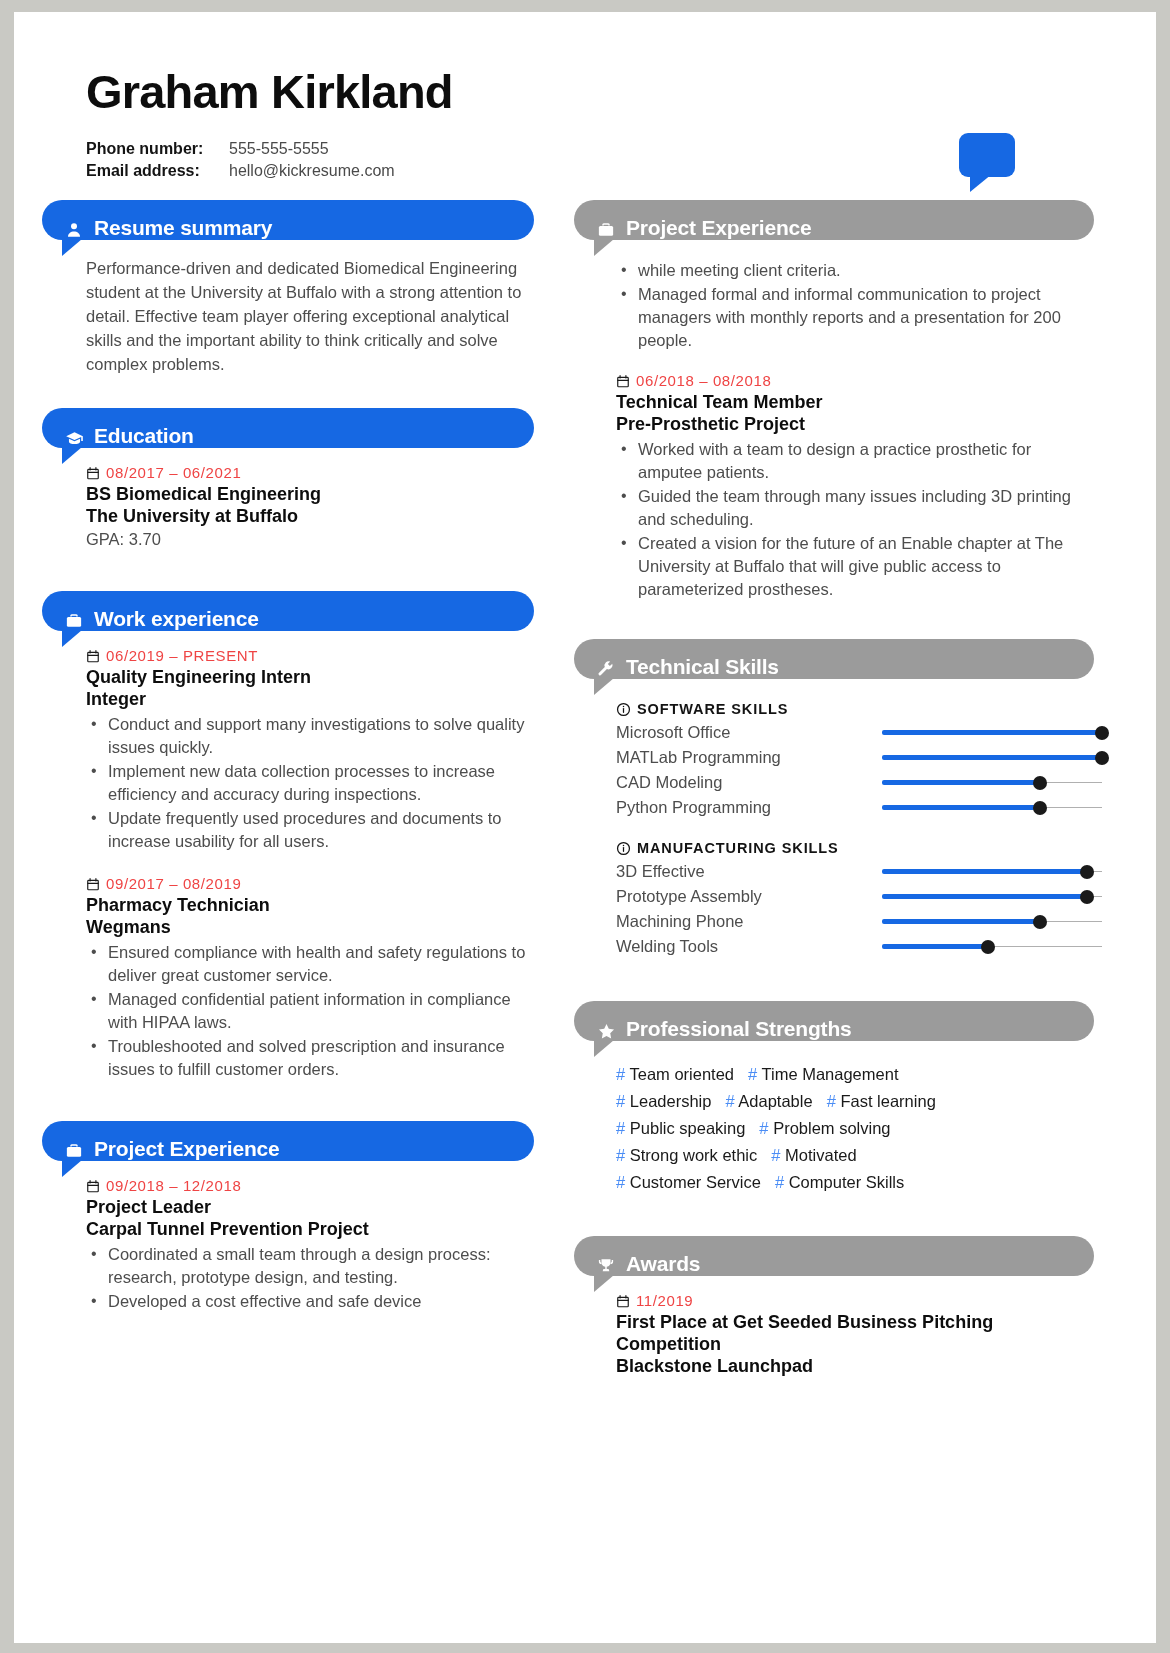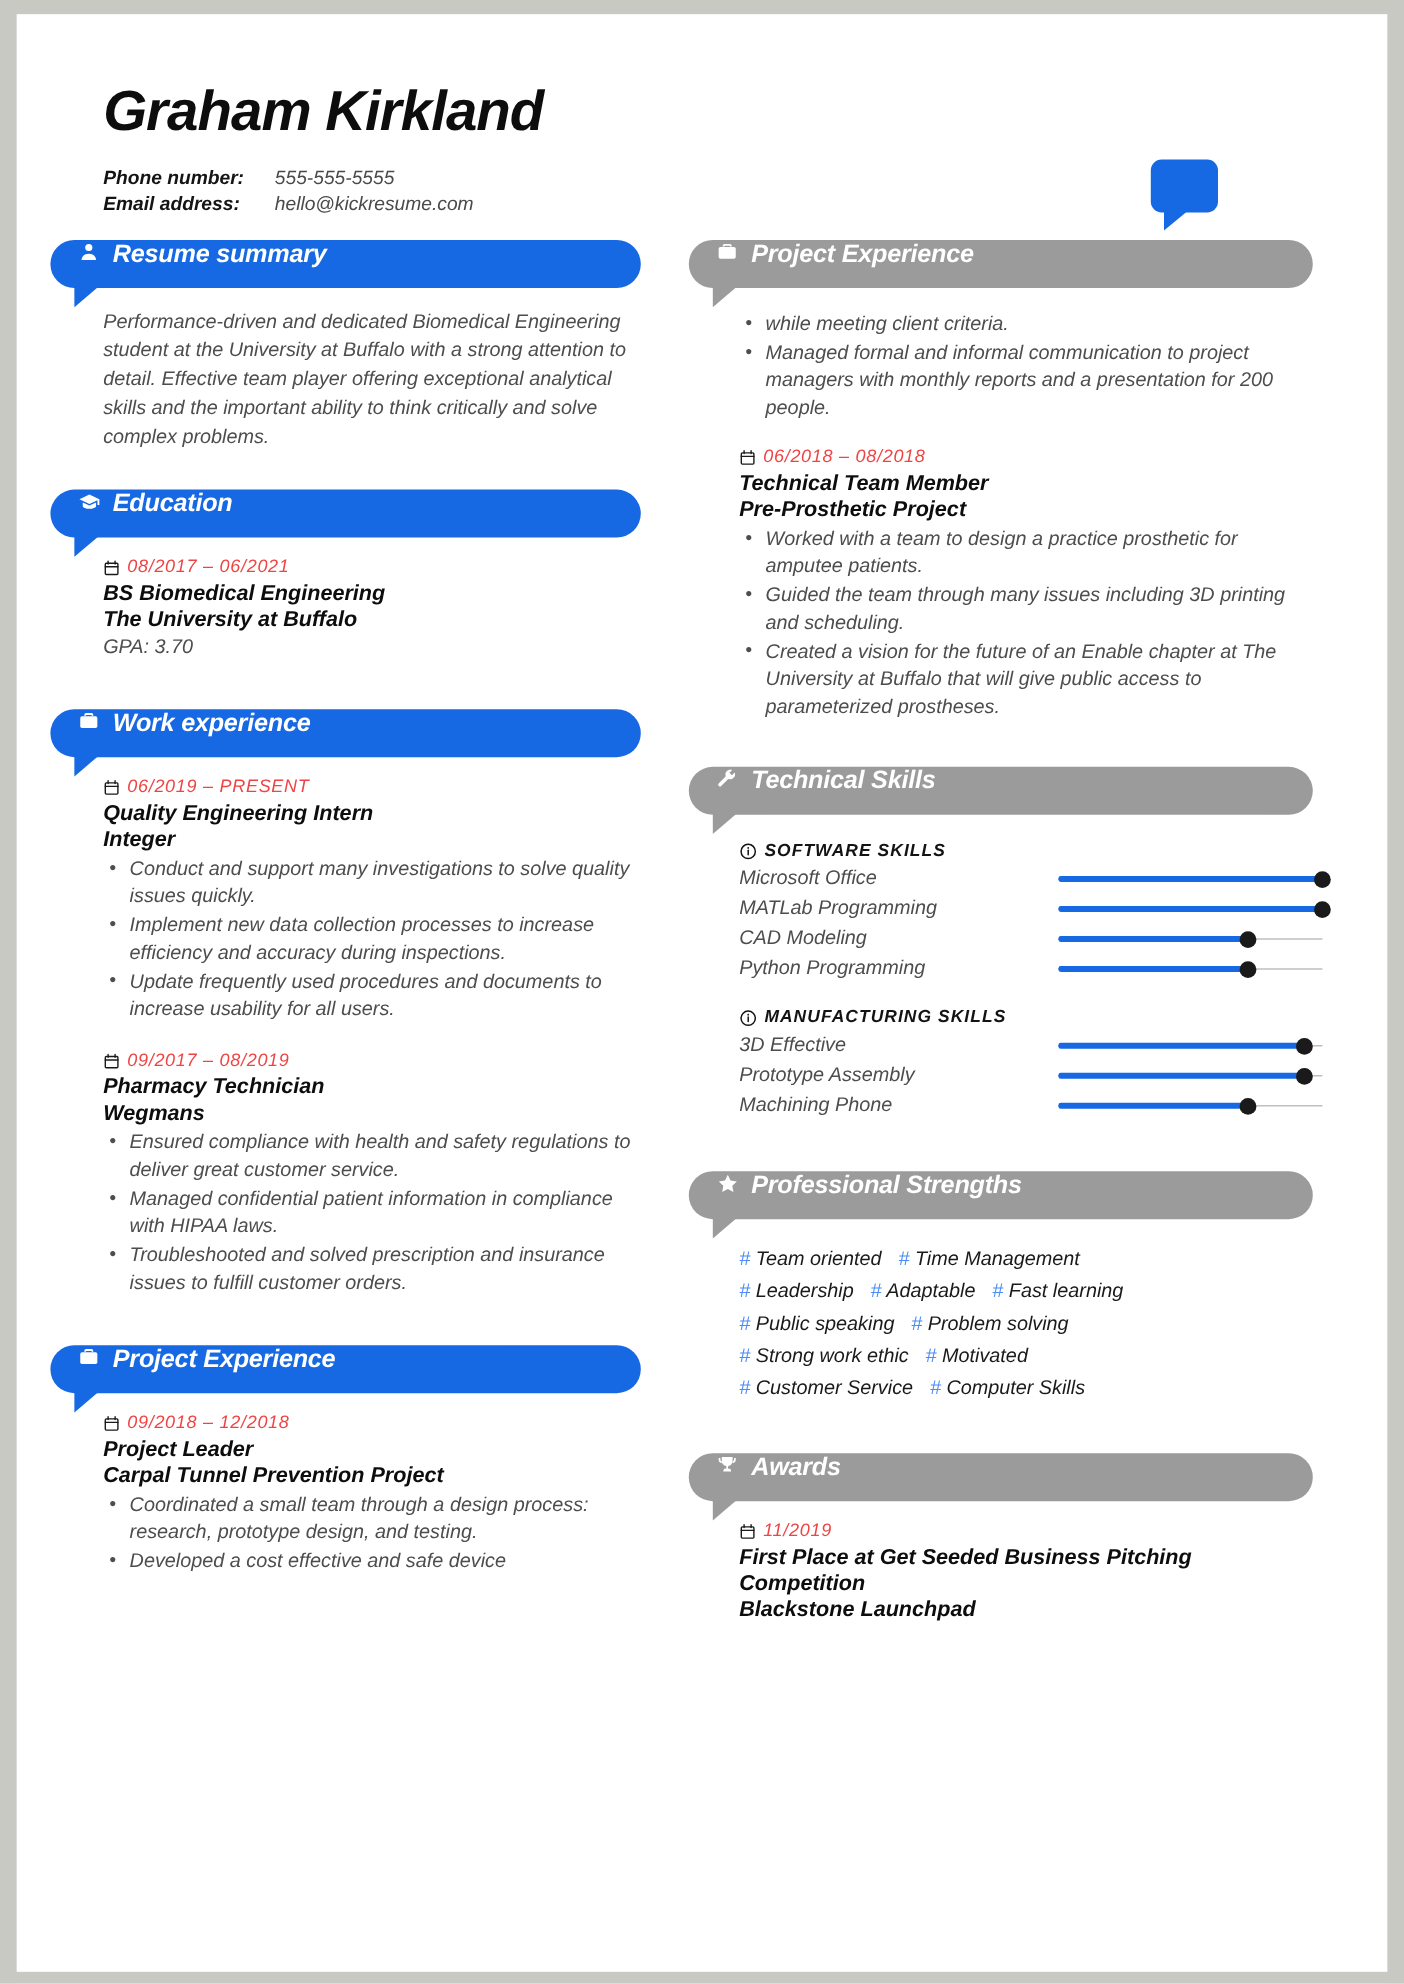--- a/index.html
+++ b/index.html
@@ -45,21 +45,20 @@
     background: #c9c9c4;
   }
 
   .content {
     position: absolute;
     left: 14px;
     top: 12px;
     width: 1142px;
     height: 1631px;
     background: #fff;
-    font-style: italic;
   }
 
   
   .header {
     padding: 55px 0 0 72px;
     position: relative;
   }
   .name {
     font-size: 47px;
     font-weight: bold;
@@ -122,21 +121,21 @@
   
   .sec {
     position: relative;
     margin-bottom: 18px;
   }
   .sec-head {
     position: relative;
     border-radius: 22px;
     height: 40px;
     display: flex;
-    align-items: flex-start;
+    align-items: flex-end;
     padding-left: 22px;
     box-sizing: border-box;
   }
   .sec-head.blue { background: #1668e3; }
   .sec-head.grey { background: #9b9b9b; }
   .sec-head .tail {
     position: absolute;
     left: 20px;
     top: 39px;
     width: 0; height: 0;
@@ -586,20 +585,28 @@
                 </span>
               </div>
               <div class="skill-row">
                 <span class="skill-name">Machining Phone</span>
                 <span class="skill-track">
                   <span class="rail"></span>
                   <span class="fill" style="width: 72%;"></span>
                   <span class="knob" style="left: 72%;"></span>
                 </span>
               </div>
+              <div class="skill-row">
+                <span class="skill-name">Welding Tools</span>
+                <span class="skill-track">
+                  <span class="rail"></span>
+                  <span class="fill" style="width: 48%;"></span>
+                  <span class="knob" style="left: 48%;"></span>
+                </span>
+              </div>
             </div>
 
           </div>
         </div>
 
         <div class="sec" style="margin-top:42px">
           <div class="sec-head grey">
             <span class="sec-icon">
               <svg width="19" height="19" viewBox="0 0 24 24" fill="#fff">
                   <path d="M12 2.5l2.9 6.1 6.6.9-4.8 4.6 1.2 6.6L12 17.6l-5.9 3.1 1.2-6.6L2.5 9.5l6.6-.9z"></path>

